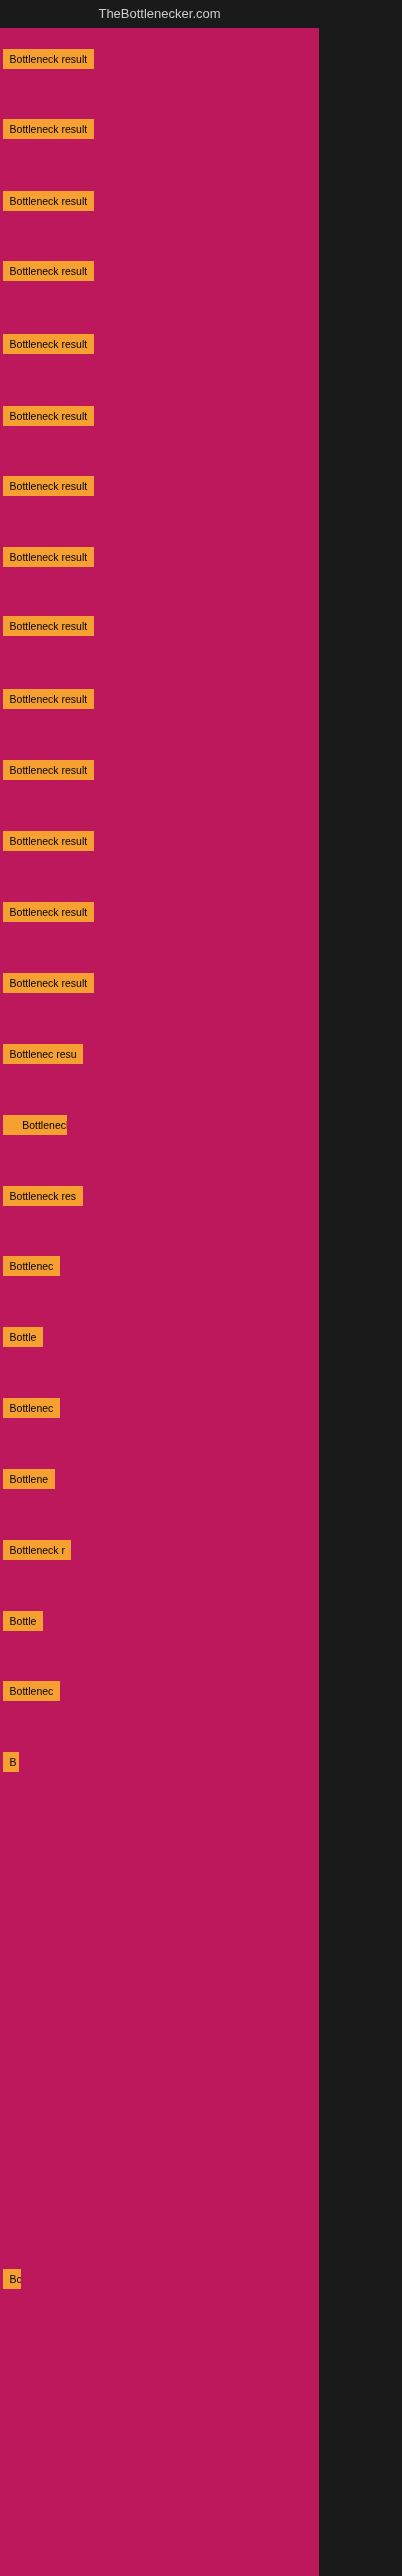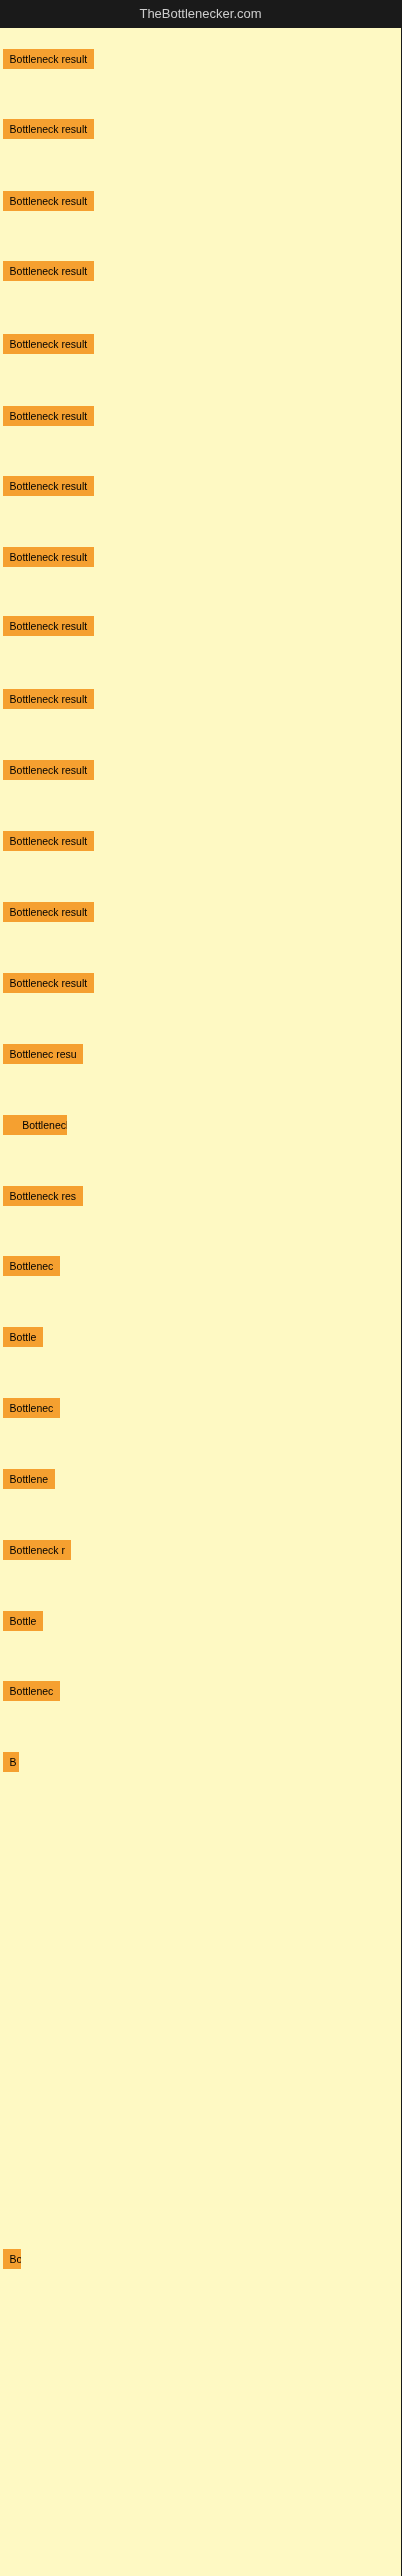--- a/index.html
+++ b/index.html
@@ -20,21 +20,21 @@
       text-align: center;
       color: #cccccc;
       font-size: 13px;
       padding: 6.4px 0;
       background-color: #1a1a1a;
     }
   </style>
 </head>
 <body>
 
-<div style="position: relative; width: 401px; min-height: 2576px; background-color: #fef9c3;">
+<div style="position: relative; width: 319px; min-height: 2576px; background-color: #be185d;">
 
   <div class="site-title">
     <span>TheBottlenecker.com</span>
   </div>
 
 <div style="position: absolute; top: 46px; left: 0px; display: flex; align-items: center; padding: 3.2px;">
       <span style="background-color: rgb(245, 160, 48); color: rgb(0, 0, 0); font-size: 10.5px; padding: 4px 6.4px; display: inline-block; white-space: nowrap; overflow: hidden; max-width: 105px;">Bottleneck result</span>
     </div>
     <div style="position: absolute; top: 116px; left: 0px; display: flex; align-items: center; padding: 3.2px;">
       <span style="background-color: rgb(245, 160, 48); color: rgb(0, 0, 0); font-size: 10.5px; padding: 4px 6.4px; display: inline-block; white-space: nowrap; overflow: hidden; max-width: 105px;">Bottleneck result</span>
@@ -102,16 +102,16 @@
     <div style="position: absolute; top: 1608px; left: 0px; display: flex; align-items: center; padding: 3.2px;">
       <span style="background-color: rgb(245, 160, 48); color: rgb(0, 0, 0); font-size: 10.5px; padding: 4px 6.4px; display: inline-block; white-space: nowrap; overflow: hidden; max-width: 44px;">Bottle</span>
     </div>
     <div style="position: absolute; top: 1678px; left: 0px; display: flex; align-items: center; padding: 3.2px;">
       <span style="background-color: rgb(245, 160, 48); color: rgb(0, 0, 0); font-size: 10.5px; padding: 4px 6.4px; display: inline-block; white-space: nowrap; overflow: hidden; max-width: 60px;">Bottlenec</span>
     </div>
     <div style="position: absolute; top: 1749px; left: 0px; display: flex; align-items: center; padding: 3.2px;">
       <span style="background-color: rgb(245, 160, 48); color: rgb(0, 0, 0); font-size: 10.5px; padding: 4px 6.4px; display: inline-block; white-space: nowrap; overflow: hidden; max-width: 16px;">B</span>
     </div>
     <div style="position: absolute; top: 2246px; left: 0px; display: flex; align-items: center; padding: 3.2px;">
-      <span style="background-color: rgb(245, 160, 48); color: rgb(0, 0, 0); font-size: 10.5px; padding: 4px 6.4px; display: inline-block; white-space: nowrap; overflow: hidden; max-width: 17.7px;">Bo</span>
+      <span style="background-color: rgb(245, 160, 48); color: rgb(0, 0, 0); font-size: 10.5px; padding: 4px 6.4px; display: inline-block; white-space: nowrap; overflow: hidden; max-width: 17.7px; margin-top: 20px;">Bo</span>
     </div>
   </div>
 
 
 </body></html>

